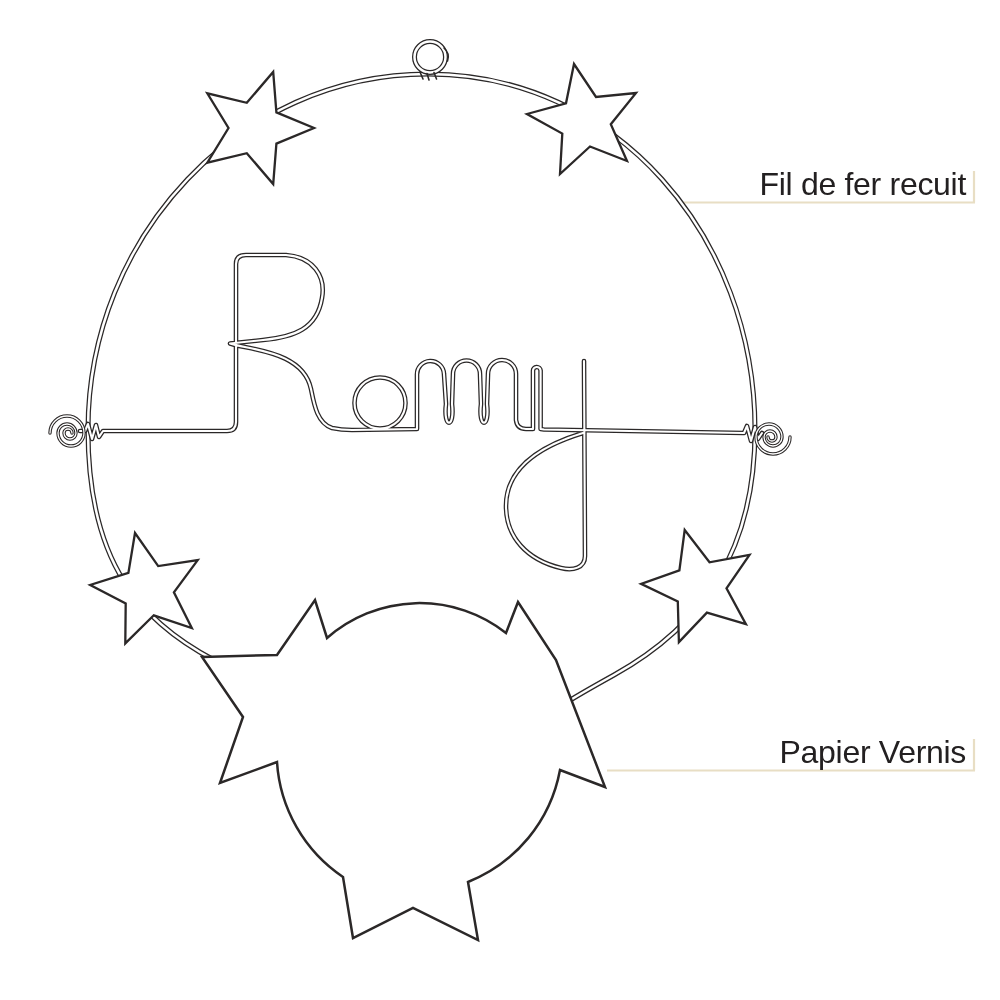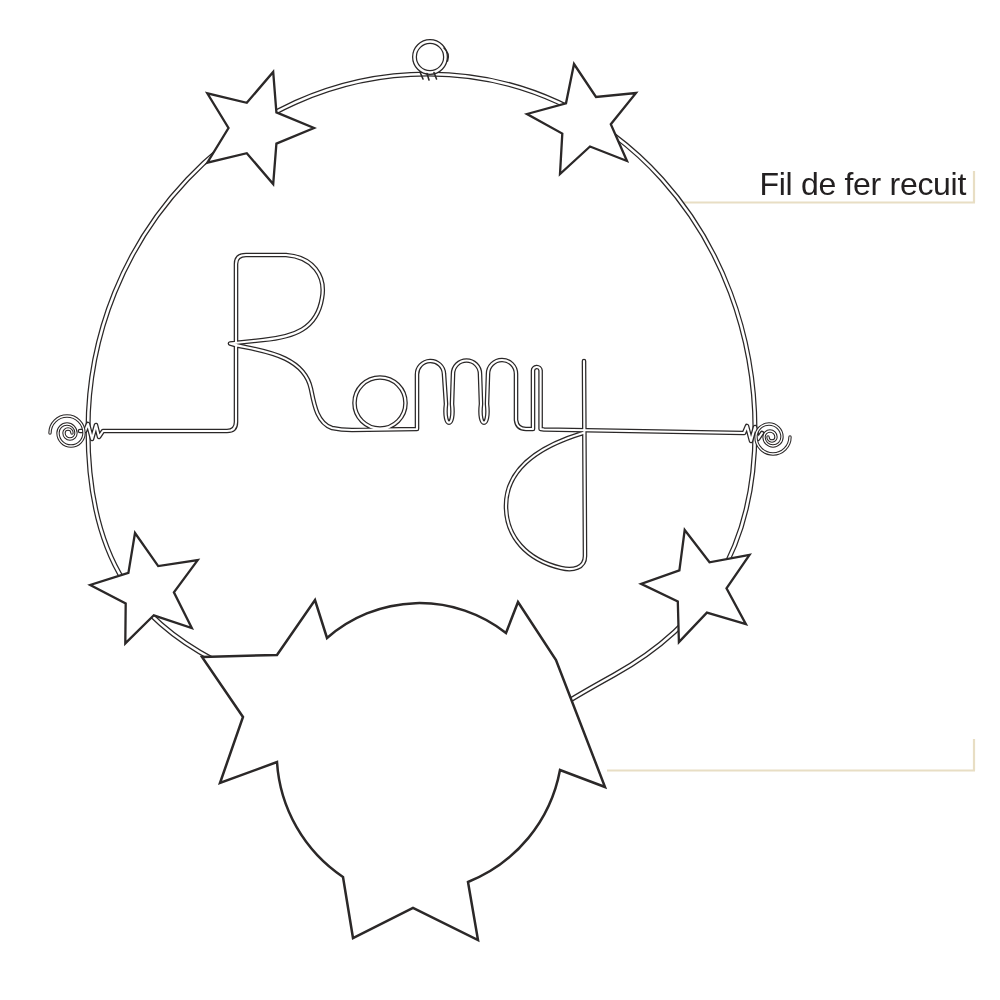--- a/index.html
+++ b/index.html
@@ -116,13 +116,14 @@
       <path class="spiral-out" d="M 50 433 A 17 17 0 1 1 84 433 A 13 13 0 1 1 58 433 A 9 9 0 1 1 76 433 A 6 6 0 1 1 64 433 A 4 4 0 1 1 72 433"></path>
       <path class="spiral-in" d="M 50 433 A 17 17 0 1 1 84 433 A 13 13 0 1 1 58 433 A 9 9 0 1 1 76 433 A 6 6 0 1 1 64 433 A 4 4 0 1 1 72 433"></path>
     </g>
     <g>
       <path class="spiral-out" d="M 790 437 A 17 17 0 1 1 756 437 A 13 13 0 1 1 782 437 A 9 9 0 1 1 764 437 A 6 6 0 1 1 776 437 A 4 4 0 1 1 768 437"></path>
       <path class="spiral-in" d="M 790 437 A 17 17 0 1 1 756 437 A 13 13 0 1 1 782 437 A 9 9 0 1 1 764 437 A 6 6 0 1 1 776 437 A 4 4 0 1 1 768 437"></path>
     </g>
   </svg>
 
   <div class="label label-wire">Fil de fer recuit</div>
+  <div class="label label-paper">Papier Vernis</div>
 </div>
 
 </body></html>

